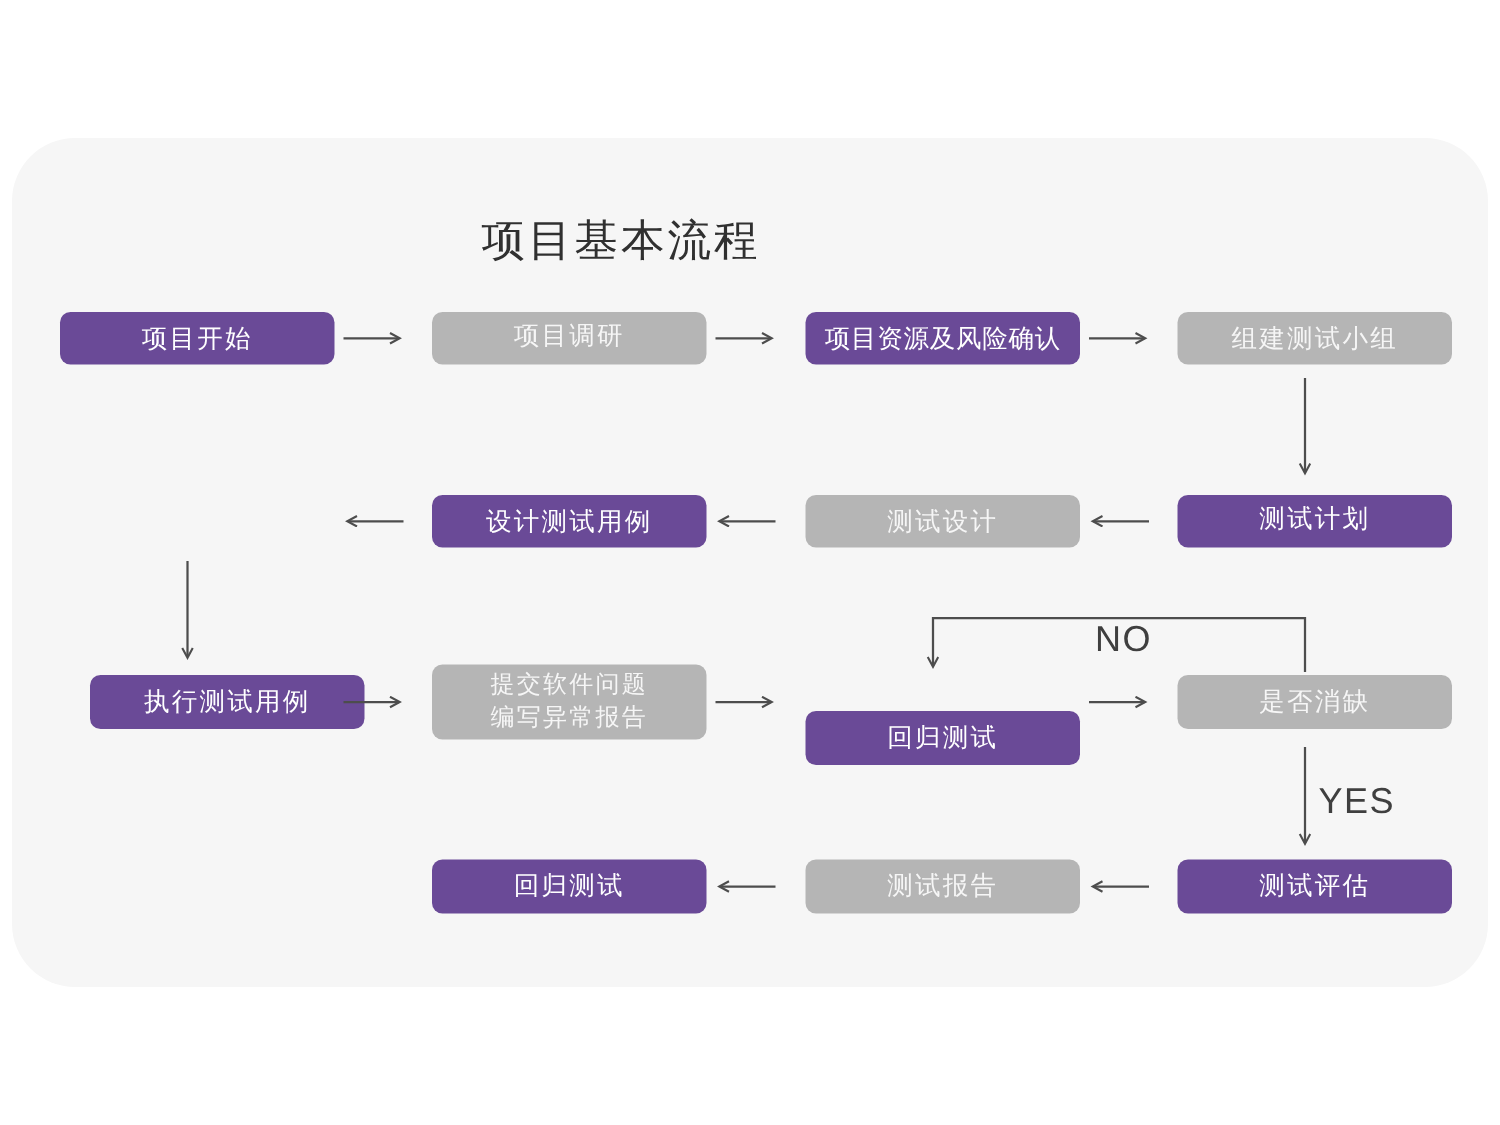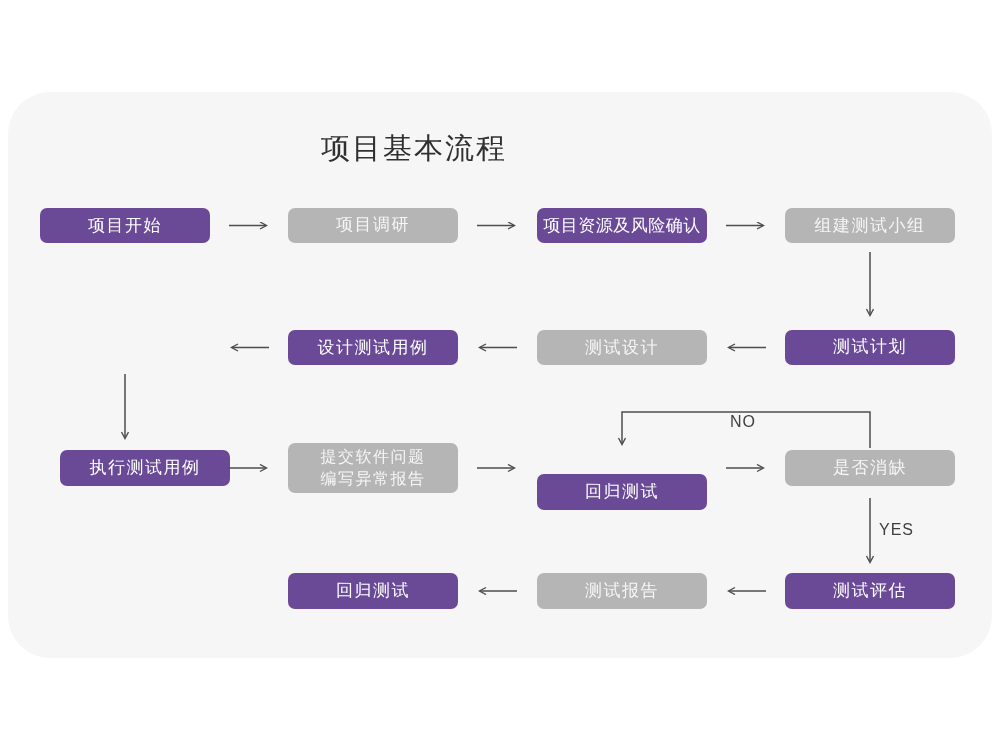--- a/index.html
+++ b/index.html
@@ -13,51 +13,51 @@
   }
   .card {
     position: absolute;
     left: 8px; top: 92px;
     width: 984px; height: 566px;
     background: #f6f6f6;
     border-radius: 42px;
   }
   .diagram-title {
     position: absolute;
-    left: 0; top: 129px;
+    left: 0; top: 141px;
     width: 828px;
     text-align: center;
     font-size: 29px;
     font-weight: 500;
     color: #303030;
     letter-spacing: 2px;
   }
   .node {
     position: absolute;
-    width: 170px;
+    width: 183px;
     border-radius: 7px;
     display: flex;
     align-items: center;
     justify-content: center;
     text-align: center;
     font-size: 17px;
     letter-spacing: 1.5px;
     white-space: pre-line;
     line-height: 22px;
     box-sizing: border-box;
   }
   .node.purple { background: #6a4a97; color: #ffffff; }
   .node.gray   { background: #b5b5b5; color: rgba(255,255,255,0.88); }
   .h35 { height: 35px; }
   .h36 { height: 36px; }
   .h50 { height: 50px; font-size: 16px; }
   svg.wires { position: absolute; left: 0; top: 0; }
   .wire-label {
     position: absolute;
-    font-size: 16px;
+    font-size: 24px;
     color: #3f3f3f;
     letter-spacing: 1px;
   }
 </style>
 </head>
 <body>
 
 <div class="stage">
 
   <div class="card"></div>

